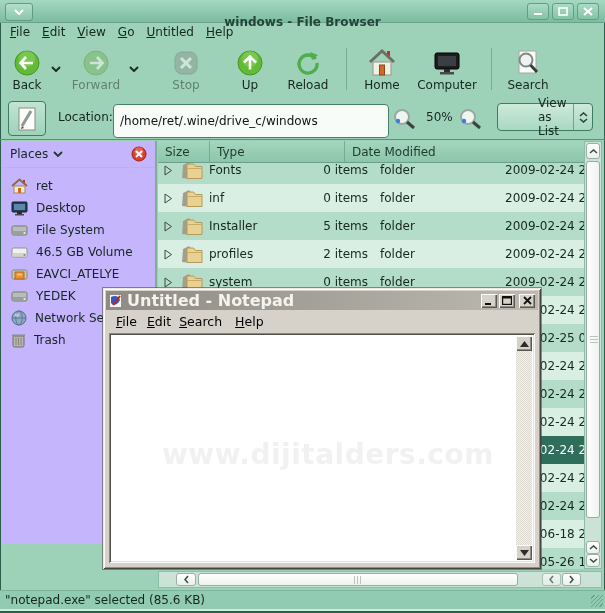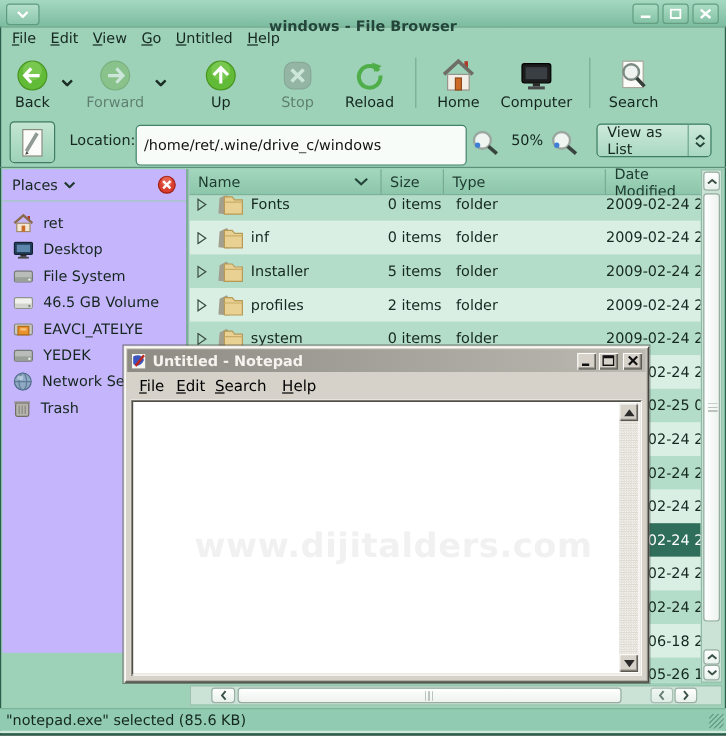--- a/index.html
+++ b/index.html
@@ -35,21 +35,21 @@
   .loc-edit-btn{left:8px;top:5px;width:36px;height:33px;border-radius:4px;border:1px solid #3f7c63;
     background:linear-gradient(#c2e5d2,#9ed2b9);display:flex;align-items:center;justify-content:center;}
   .loc-label{left:58px;top:14px;}
   .loc-input{left:113px;top:8px;width:262px;height:24px;border:1px solid #44826a;border-radius:4px;
     background:#f7fcf9;font-family:"DejaVu Sans","Liberation Sans",sans-serif;font-size:12px;
     padding:4px 6px;color:#111;outline:none;position:absolute;}
   .zoom-out-btn{left:392px;top:12px;}
   .zoom-level{left:426px;top:14px;}
   .zoom-in-btn{left:458px;top:12px;}
   .view-combo{left:497px;top:7px;width:96px;height:28px;border:1px solid #3e7d64;border-radius:4px;
-    background:linear-gradient(#cdeadb,#a9d8c1);display:flex;align-items:center;box-sizing:border-box;}
+    background:linear-gradient(#cdeadb,#a9d8c1);display:flex;align-items:center;box-sizing:border-box;padding-left:32px;}
   .view-combo .txt{padding-left:8px;flex:1;}
   .view-combo .spin{width:18px;height:100%;border-left:1px solid #6ba68c;display:flex;
     flex-direction:column;align-items:center;justify-content:center;gap:1px;}
   
   .sidebar{left:2px;top:141px;width:155px;height:403px;background:#c4b5fd;border-right:2px solid #7fae96;box-sizing:border-box;}
   .sb-header{height:26px;display:flex;align-items:center;padding:0 8px;border-bottom:1px solid #9fcab5;gap:5px;}
   .sb-close{margin-left:auto;width:16px;height:16px;}
   .sb-items{padding-top:7px;}
   .sb-item{height:22px;display:flex;align-items:center;gap:8px;padding-left:9px;white-space:nowrap;}
   
@@ -96,21 +96,21 @@
   .status-hl{left:0;top:609px;width:605px;height:2px;background:#cfe9db;}
   .status-dark{left:0;top:611px;width:605px;height:2px;background:#2b5e4b;}
   .resize-grip{right:2px;top:595px;width:12px;height:12px;
     background:repeating-linear-gradient(135deg,transparent 0 2px,#6aa189 2px 3px);}
   
   .notepad{left:103px;top:288px;width:438px;height:281px;background:#d6d2ca;z-index:10;
     box-shadow:inset 1px 1px 0 #ece9e4,inset -1px -1px 0 #45443f,inset 2px 2px 0 #fbfaf7,
       inset -2px -2px 0 #8f8d85,0 0 0 1px rgba(70,70,62,.55);}
   .np-titlebar{left:3px;top:3px;width:432px;height:19px;
     background:linear-gradient(90deg,#8d8b83,#bcb9b1);display:flex;align-items:center;padding-left:3px;box-sizing:border-box;}
-  .np-title{color:#f4f3ef;font-weight:700;font-size:12px;margin-left:4px;white-space:nowrap;}
+  .np-title{color:#f4f3ef;font-weight:700;font-size:16px;margin-left:4px;white-space:nowrap;}
   .np-buttons{margin-left:auto;margin-right:3px;display:flex;gap:2px;}
   .np-btn{width:16px;height:14px;background:#d6d2ca;display:flex;align-items:center;justify-content:center;
     box-shadow:inset 1px 1px 0 #fcfbf8,inset -1px -1px 0 #5b5952,inset -2px -2px 0 #8f8d85;}
   .np-close{margin-left:2px;}
   .np-menu{left:3px;top:23px;width:432px;height:21px;display:flex;align-items:center;font-size:12.5px;color:#000;}
   .np-menu .mn:nth-child(1){margin-left:10px;}
   .np-menu .mn:nth-child(2){margin-left:10px;}
   .np-menu .mn:nth-child(3){margin-left:8px;}
   .np-menu .mn:nth-child(4){margin-left:13px;}
   .np-text{left:6px;top:45px;width:426px;height:230px;background:#fff;box-sizing:border-box;
@@ -185,34 +185,34 @@
         <circle cx="15" cy="15" r="12" fill="#62bb36" stroke="#47941f"></circle>
         <path d="M16 9 L21.5 15 L16 21 M9 15 H20.5" stroke="#fff" stroke-width="2.6" fill="none"></path>
       </svg>
       <span class="lbl">Forward</span>
     </div>
     <div class="tb-chev" style="margin-left:4px">
       <svg width="10" height="6">
           <polyline points="1,1 5,5 9,1" fill="none" stroke="#1c2e25" stroke-width="2"></polyline>
         </svg>
     </div>
+    <div class="tb-item disabled" style="width:44px;margin-left:22px">
+      <svg width="30" height="30">
+        <rect x="4" y="4" width="22" height="22" rx="7" fill="#87968d" stroke="#6c7a72"></rect>
+        <path d="M10,10 20,20 M20,10 10,20" stroke="#fff" stroke-width="3"></path>
+      </svg>
+      <span class="lbl">Stop</span>
+    </div>
     <div class="tb-item" style="width:40px;margin-left:22px">
       <svg width="30" height="30">
         <circle cx="15" cy="15" r="12" fill="#62bb36" stroke="#47941f"></circle>
         <circle cx="15" cy="11" r="8" fill="#8ed468" opacity=".5"></circle>
         <path d="M9 14.5 L15 8.5 L21 14.5 M15 9.5 V21.5" stroke="#fff" stroke-width="2.6" fill="none"></path>
       </svg>
       <span class="lbl">Up</span>
-    </div>
-    <div class="tb-item disabled" style="width:44px;margin-left:22px">
-      <svg width="30" height="30">
-        <rect x="4" y="4" width="22" height="22" rx="7" fill="#87968d" stroke="#6c7a72"></rect>
-        <path d="M10,10 20,20 M20,10 10,20" stroke="#fff" stroke-width="3"></path>
-      </svg>
-      <span class="lbl">Stop</span>
     </div>
     <div class="tb-item" style="width:52px;margin-left:12px">
       <svg width="30" height="30" viewBox="0 0 30 30">
         <path d="M22.5 11 A9 9 0 1 0 24 15" fill="none" stroke="#4fae49" stroke-width="3.4"></path>
         <path d="M17 4 L25 7 L19 12 Z" fill="#4fae49"></path>
       </svg>
       <span class="lbl">Reload</span>
     </div>
     <div class="tb-sep"></div>
     <div class="tb-item" style="width:46px">
@@ -361,28 +361,20 @@
           <rect x="2" y="4" width="11" height="11" rx="1.5" fill="#b5b5ad" stroke="#6e6e66"></rect>
           <rect x="1" y="2.5" width="13" height="2" fill="#8f8f87"></rect>
           <path d="M5 6 V13 M7.5 6 V13 M10 6 V13" stroke="#87877f"></path>
         </svg>
         <span>Trash</span>
       </div>
     </div>
   </div>
 
   <div class="abs list-header">
-    <div class="lh-cell lh-name">
-      <span>Name</span>
-      <span class="lh-sort">
-        <svg width="12" height="7">
-            <polyline points="1,1 6,5.5 11,1" fill="none" stroke="#23453a" stroke-width="1.8"></polyline>
-          </svg>
-      </span>
-    </div>
     <div class="lh-cell lh-size">
       <span>Size</span>
     </div>
     <div class="lh-cell lh-type">
       <span>Type</span>
     </div>
     <div class="lh-cell lh-date">
       <span>Date Modified</span>
     </div>
   </div>

